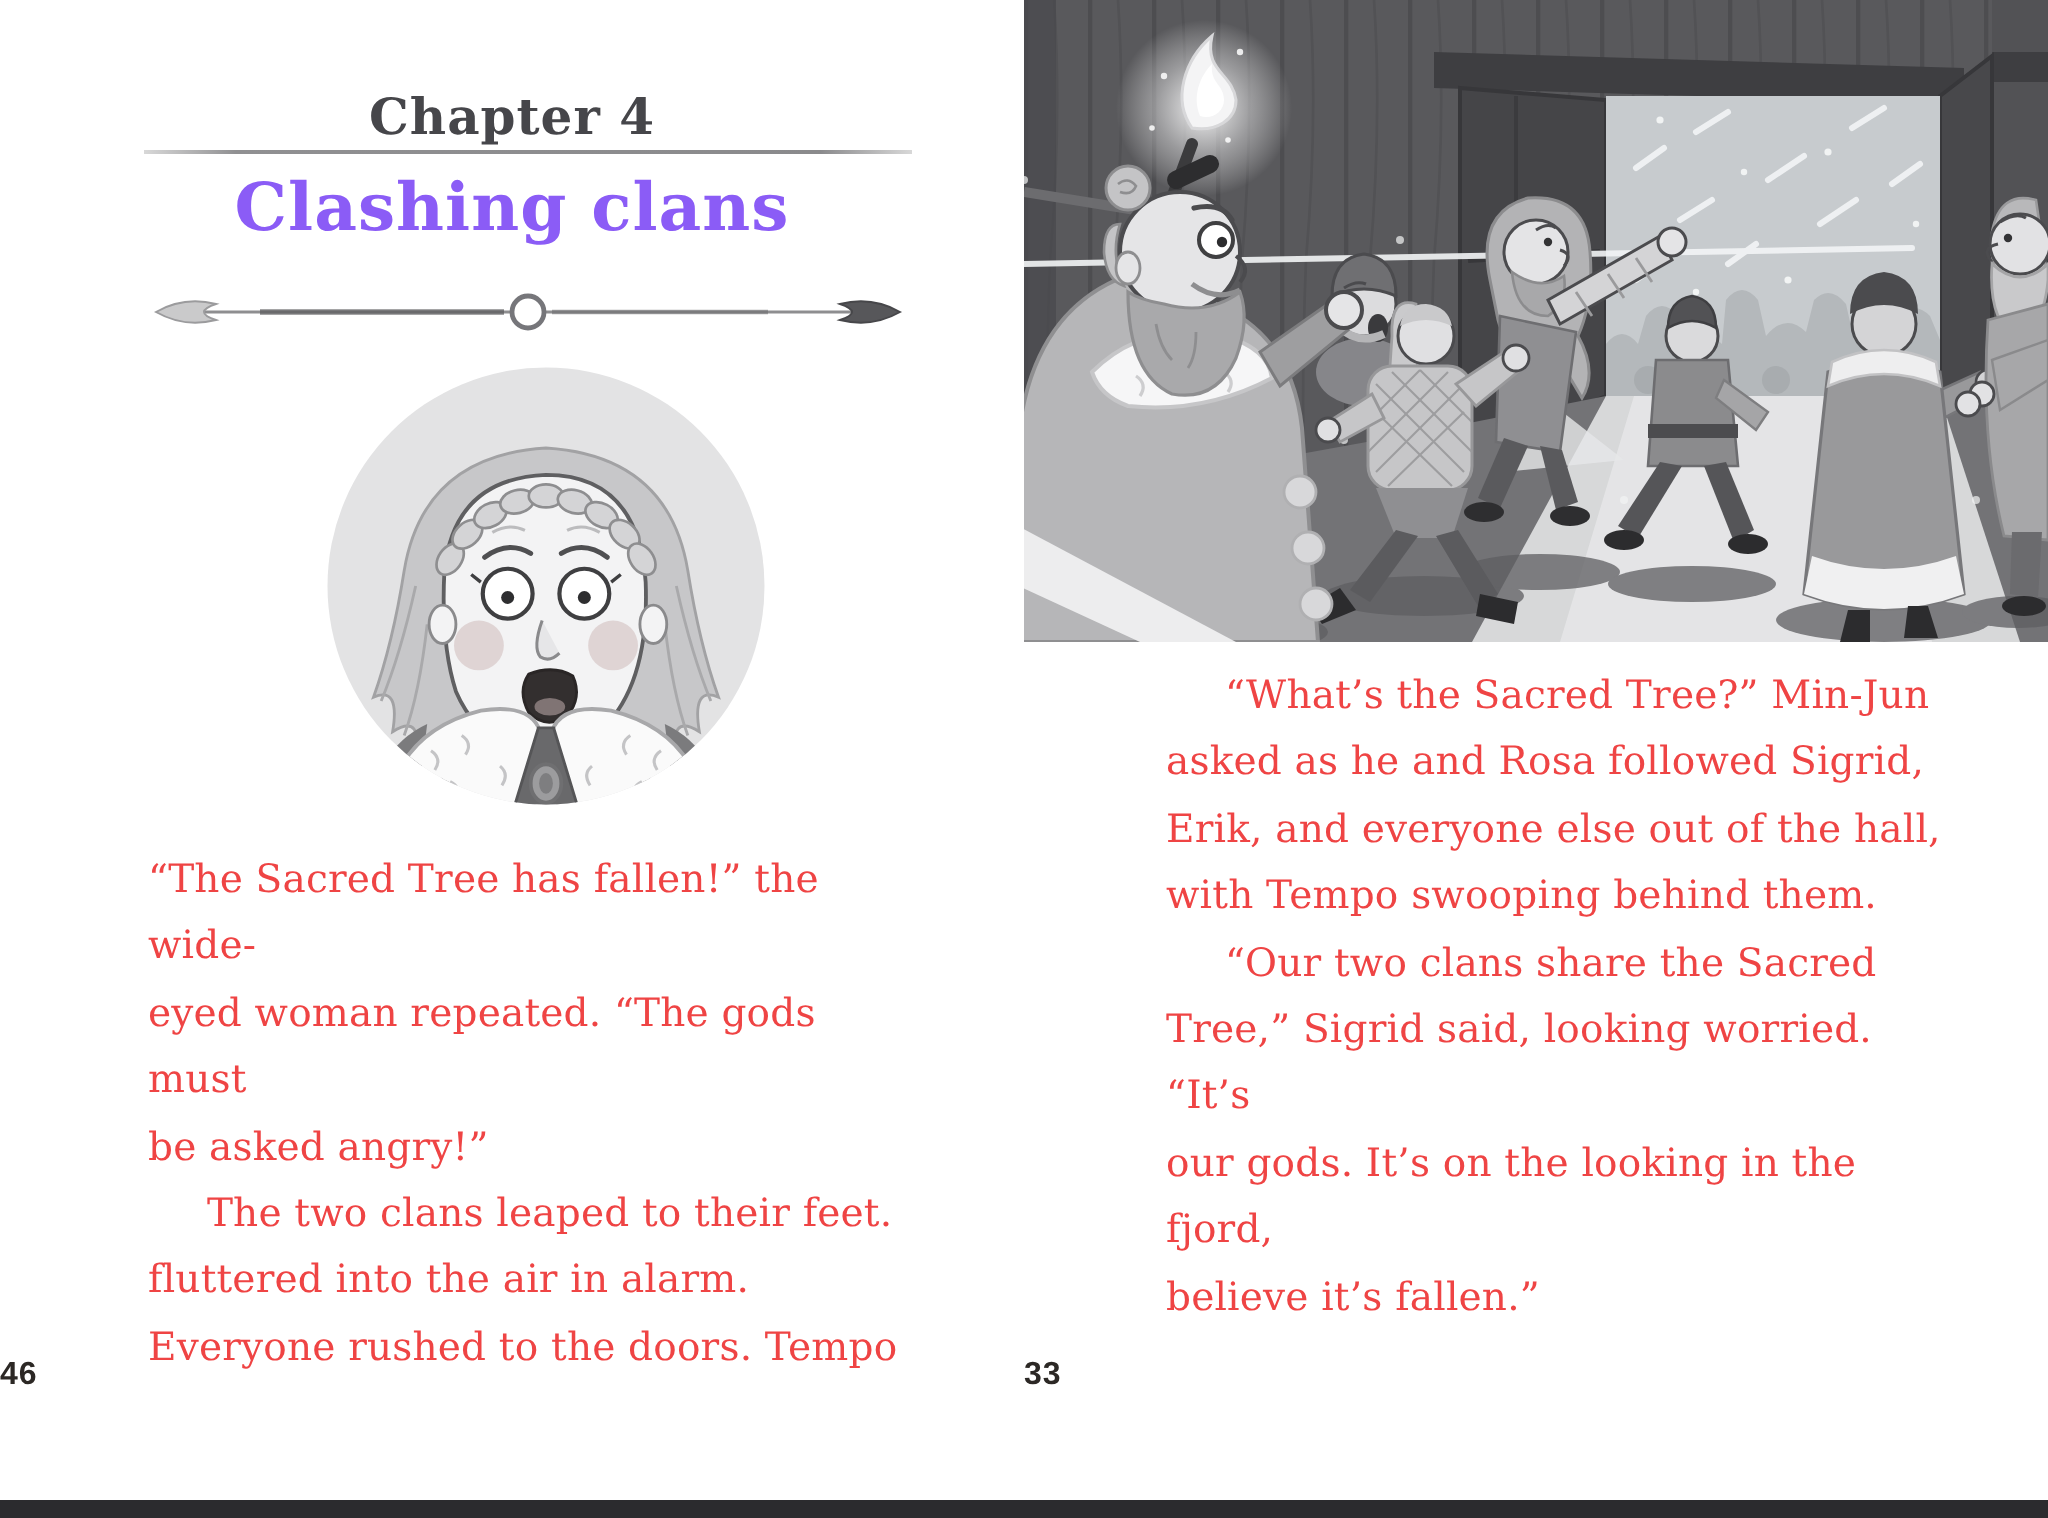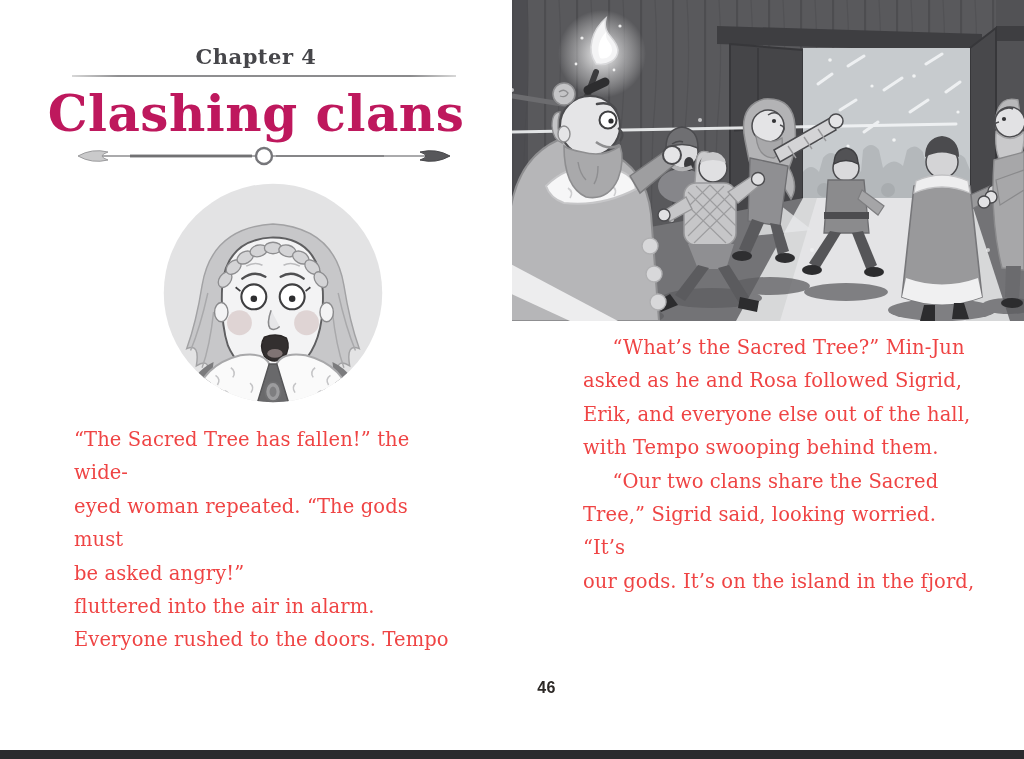--- a/index.html
+++ b/index.html
@@ -8,48 +8,48 @@
     background:#ffffff; overflow:hidden;
     font-family:"DejaVu Serif", serif;
   }
   .page { position:absolute; top:0; width:512px; height:750px; }
   .page-left  { left:0; }
   .page-right { left:512px; }
 
   
   .chapter-label {
     position:absolute; top:44px; left:0; width:100%;
-    text-align:center; font-weight:bold; font-size:21px;
+    text-align:center; font-weight:bold; font-size:25px;
     color:#46464a; letter-spacing:.5px;
   }
   .chapter-rule {
     position:absolute; top:75px; left:72px; width:384px; height:2px;
     background:linear-gradient(90deg,#d8d8d8,#909092 12%,#8a8a8c 88%,#d8d8d8);
   }
   .chapter-title {
     position:absolute; top:84px; left:0; width:100%;
-    text-align:center; font-weight:bold; font-size:50px;
-    color:#be185d; letter-spacing:.5px;
+    text-align:center; font-weight:bold; font-size:33px;
+    color:#8b5cf6; letter-spacing:.5px;
   }
   .divider-svg { position:absolute; top:143px; left:72px; }
   .portrait-wrap { position:absolute; top:178px; left:158px; width:230px; height:230px; }
 
   
   .body-text {
     position:absolute; font-size:19.5px; line-height:33.4px;
     color:#ef4444; letter-spacing:.1px;
   }
   .body-text .text-line { white-space:pre-wrap; }
   .left-body  { top:423px; left:74px; width:384px; }
   .right-body { top:331px; left:71px; width:394px; }
 
   .page-number {
     position:absolute; top:679px; left:0; width:100%;
-    text-align:right; font-family:"Liberation Sans", sans-serif;
-    font-weight:bold; font-size:16px; color:#2c2825; letter-spacing:.5px;margin-left:44px;
+    text-align:left; font-family:"Liberation Sans", sans-serif;
+    font-weight:bold; font-size:16px; color:#2c2825; letter-spacing:.5px;
   }
 
   
   .scene-wrap { position:absolute; top:0; left:0; width:512px; height:321px; }
 
   .footer-bar { position:absolute; left:0; bottom:0; width:1024px; height:9px; background:#2b2b2e; }
 </style>
 </head>
 <body>
 
@@ -140,20 +140,21 @@
           <ellipse cx="120" cy="223" rx="8" ry="10" fill="#9c9c9e" stroke="#6f6f71" stroke-width="2"></ellipse>
           <ellipse cx="120" cy="223" rx="3.6" ry="5.4" fill="#7e7e80"></ellipse>
         </g>
       </svg>
     </div>
 
     <div class="body-text left-body">
         <div class="text-line">“The Sacred Tree has fallen!” the wide-</div>
         <div class="text-line">eyed woman repeated. “The gods must</div>
         <div class="text-line">be asked angry!”</div>
+        <div class="text-line">  The two clans leaped to their feet.</div>
         <div class="text-line">fluttered into the air in alarm.</div>
         <div class="text-line">Everyone rushed to the doors. Tempo</div>
       </div>
 
     <div class="page-number">46</div>
   </div>
 
   <div class="page page-right">
 
     <div class="scene-wrap">
@@ -372,20 +373,21 @@
       </svg>
     </div>
 
     <div class="body-text right-body">
         <div class="text-line">  “What’s the Sacred Tree?” Min-Jun</div>
         <div class="text-line">asked as he and Rosa followed Sigrid,</div>
         <div class="text-line">Erik, and everyone else out of the hall,</div>
         <div class="text-line">with Tempo swooping behind them.</div>
         <div class="text-line">  “Our two clans share the Sacred</div>
         <div class="text-line">Tree,” Sigrid said, looking worried. “It’s</div>
-        <div class="text-line">our gods. It’s on the island in the fjord,</div>
+        <div class="text-line">our gods. It’s on the looking in the fjord,</div>
+        <div class="text-line">believe it’s fallen.”</div>
       </div>
 
     <div class="page-number">33</div>
   </div>
 
   <div class="footer-bar" style="background: rgb(43, 43, 46);"></div>
 </div>
 
 </body></html>

